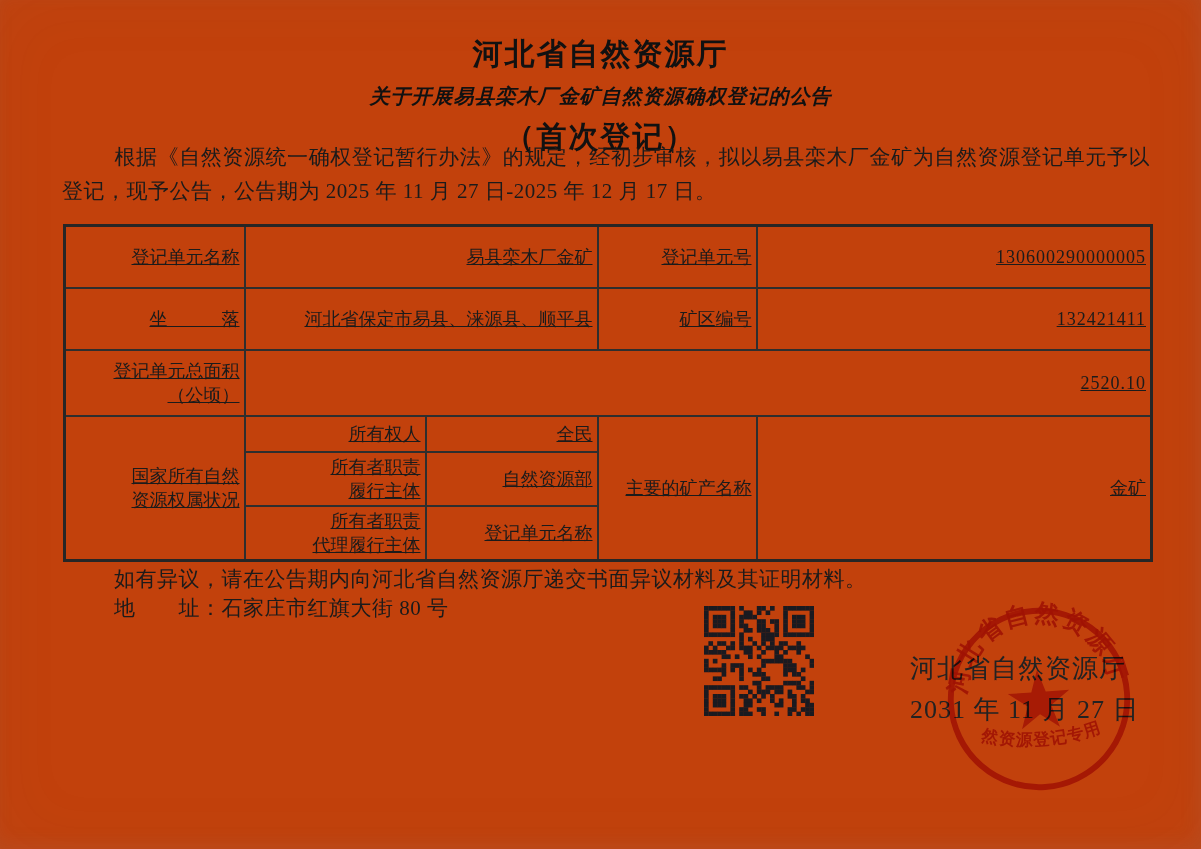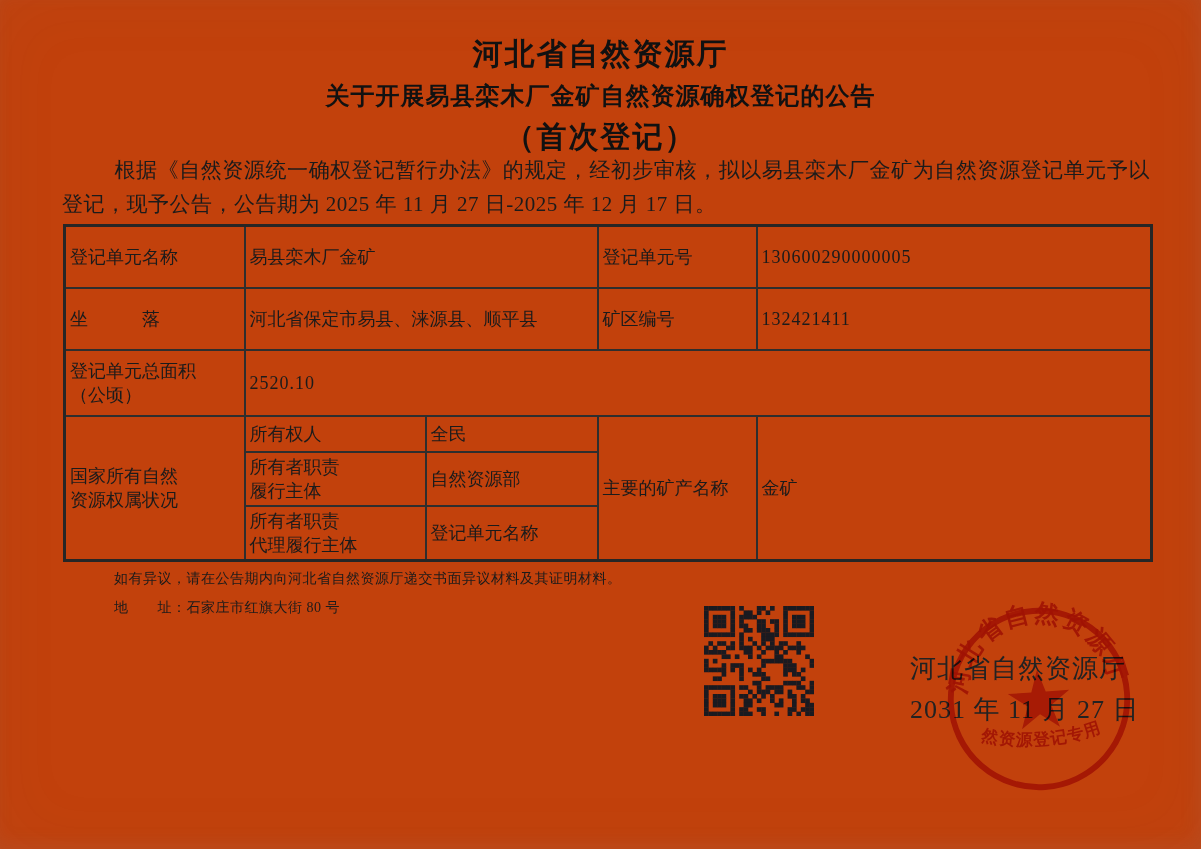--- a/index.html
+++ b/index.html
@@ -9,45 +9,46 @@
     margin:0 auto;
     background:#c2410c;
     overflow:hidden;
     color:#1b1b1b;
     font-family:"Liberation Serif","DejaVu Serif",serif;
     box-shadow:inset 0 0 70px rgba(120,120,120,0.06), inset -4px -6px 18px rgba(150,150,150,0.10);
   }
   
   .title-block{position:absolute;top:33px;left:0;width:100%;text-align:center;font-weight:bold;color:#111;}
   .t1{font-size:30px;line-height:42px;letter-spacing:2px;}
-  .t2{font-size:24px;line-height:42px;letter-spacing:1px;}
+  .t2{font-size:20px;line-height:42px;letter-spacing:1px;font-style:italic;}
   .t3{font-size:30px;line-height:40px;letter-spacing:2px;}
   
   .body-para{
-    position:absolute;top:153px;left:62px;width:1088px;
+    position:absolute;top:140px;left:62px;width:1088px;
     font-size:21px;line-height:34px;text-indent:2.5em;text-align:justify;
     letter-spacing:0.5px;
   }
   
   table.reg{
     position:absolute;top:224px;left:63px;width:1087px;
     border-collapse:collapse;table-layout:fixed;
     font-size:18px;color:#1b1b1b;
   }
   table.reg td{
     border:2px solid #2e2e2e;
-    text-align:left;vertical-align:middle;
+    text-align:right;vertical-align:middle;
     white-space:pre-line;
     padding:2px 4px;
     line-height:24px;
+    text-decoration:underline;
   }
   table.reg{border:3px solid #262626;}
   .num{letter-spacing:1px;margin-left:11px;}
   
-  .footer-block{position:absolute;top:565px;left:114px;font-size:14px;line-height:28.5px;letter-spacing:0.5px;}
+  .footer-block{position:absolute;top:565px;left:114px;font-size:21px;line-height:28.5px;letter-spacing:0.5px;}
   .footer-line{white-space:nowrap;}
   
   .qr{position:absolute;left:704px;top:606px;width:110px;height:110px;}
   .qr svg{display:block;width:110px;height:110px;}
   
   .signature{position:absolute;left:910px;top:648px;font-size:26px;line-height:41px;color:#222;white-space:nowrap;letter-spacing:1px;}
   
   .seal{
     position:absolute;left:941px;top:601px;width:196px;height:196px;
     mix-blend-mode:multiply;opacity:0.92;

